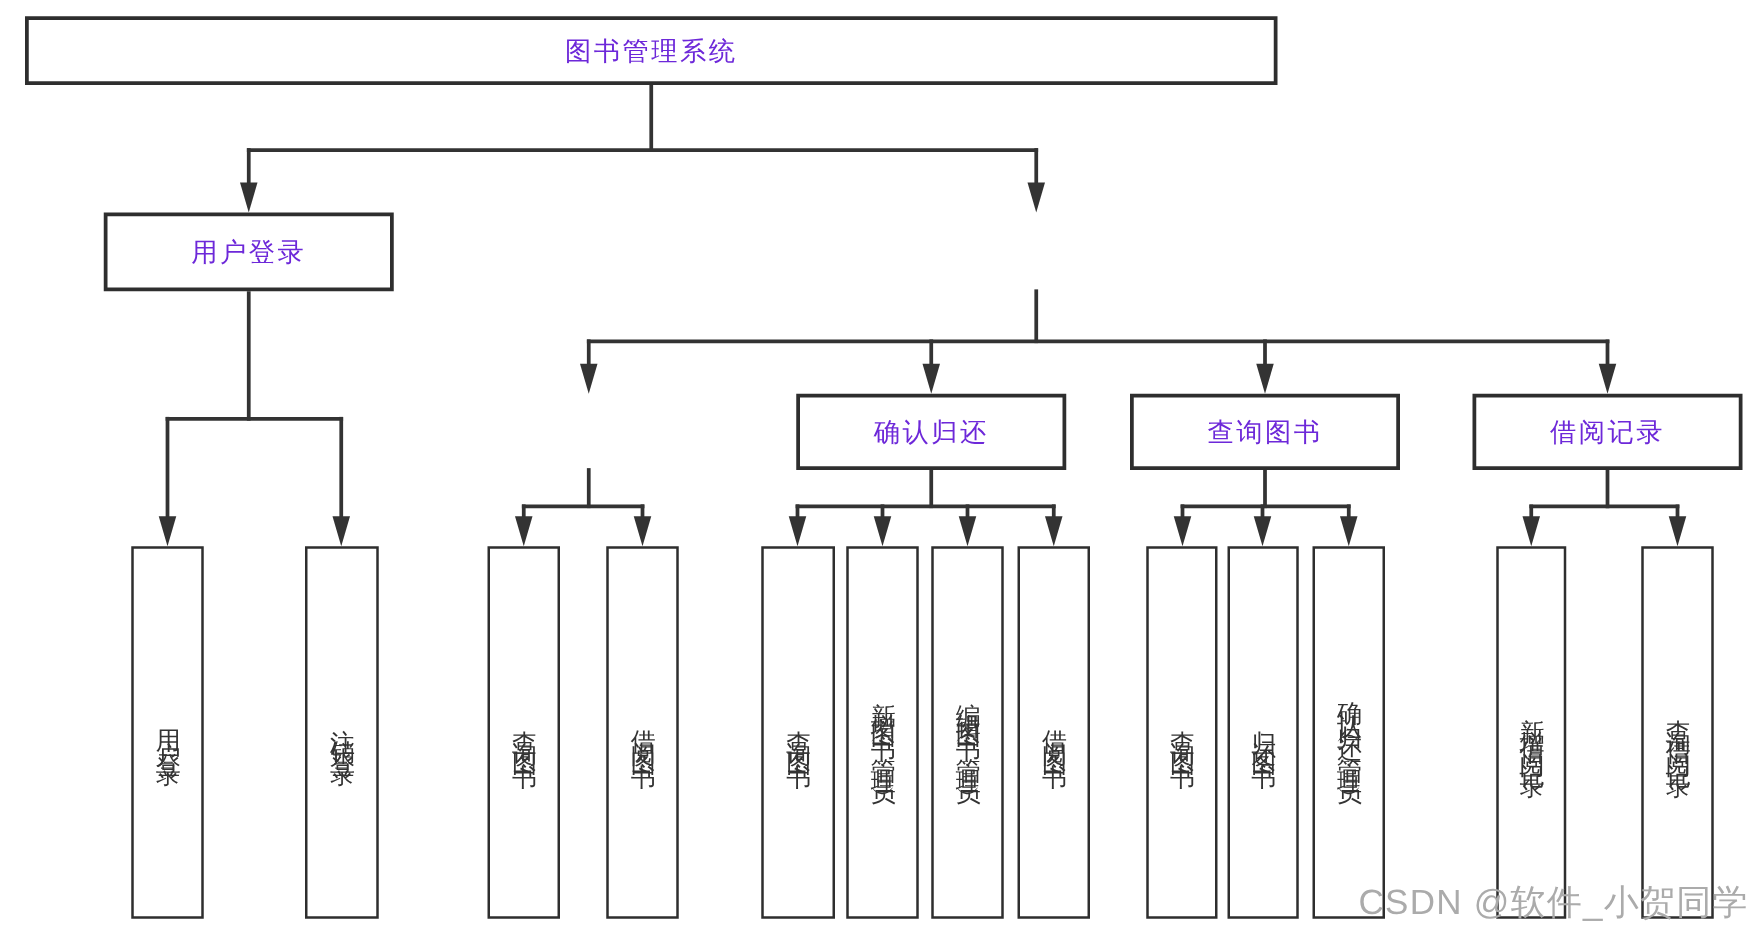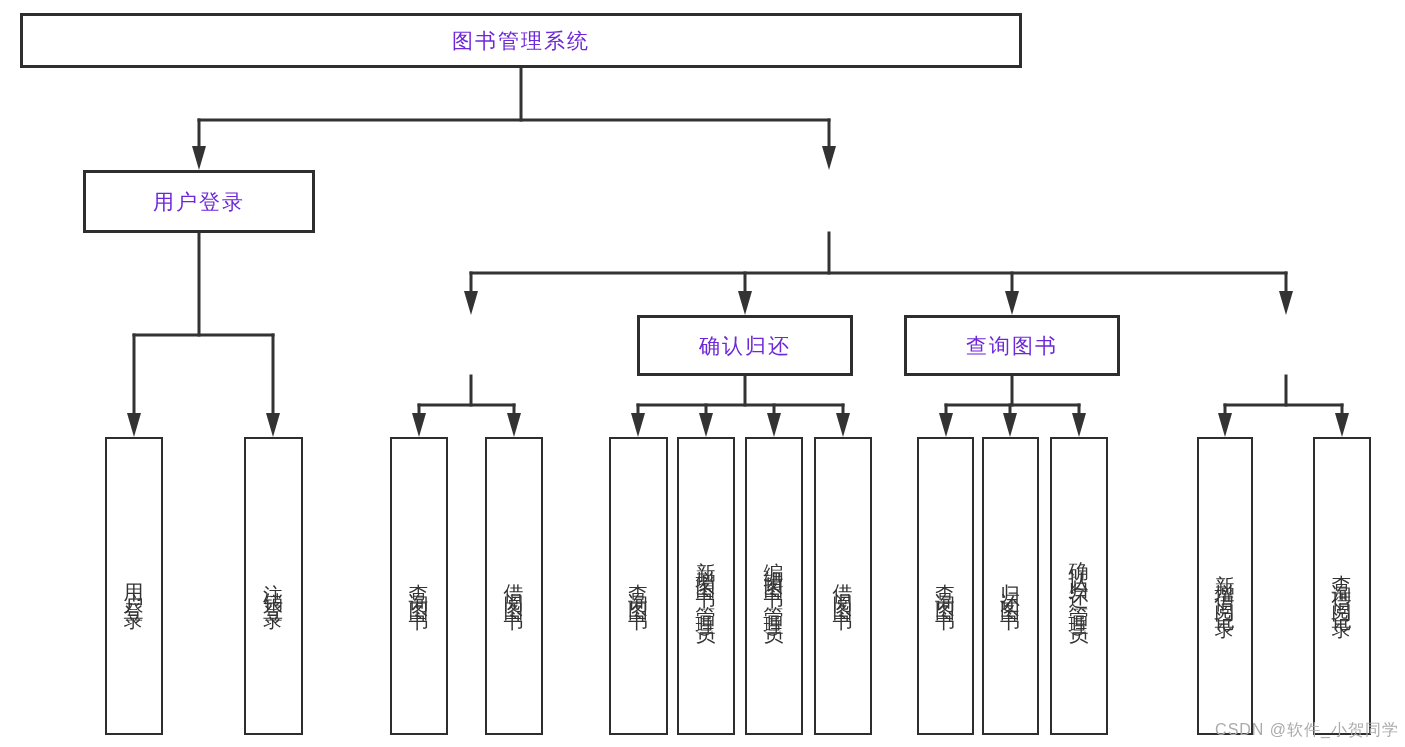--- a/index.html
+++ b/index.html
@@ -34,21 +34,21 @@
   .vbox span{
     writing-mode:vertical-rl;
     text-orientation:mixed;
     font-size:20px;color:#333333;
     letter-spacing:9px;line-height:1;
     white-space:nowrap;
   }
   #watermark{
     position:absolute;
     right:6px;bottom:6px;
-    font-size:16px;
+    font-size:28px;
     color:#ababab;
     letter-spacing:1px;
     z-index:5;
     white-space:nowrap;
     margin-top:16px;
   }
 </style>
 </head>
 <body>
 
@@ -127,20 +127,23 @@
   <div class="hbox" style="left:83px;top:170px;width:232px;height:63px">
     <span>用户登录</span>
   </div>
 
   <div class="hbox" style="left:637px;top:315px;width:216px;height:61px">
     <span>确认归还</span>
   </div>
   <div class="hbox" style="left:904px;top:315px;width:216px;height:61px">
     <span>查询图书</span>
   </div>
+  <div class="hbox" style="left:1178px;top:315px;width:216px;height:61px">
+    <span>借阅记录</span>
+  </div>
 
   <div class="vbox" style="left:105px;width:58px">
     <span>用户登录</span>
   </div>
   <div class="vbox" style="left:244px;width:59px">
     <span>注销登录</span>
   </div>
   <div class="vbox" style="left:390px;width:58px">
     <span>查询图书</span>
   </div>

